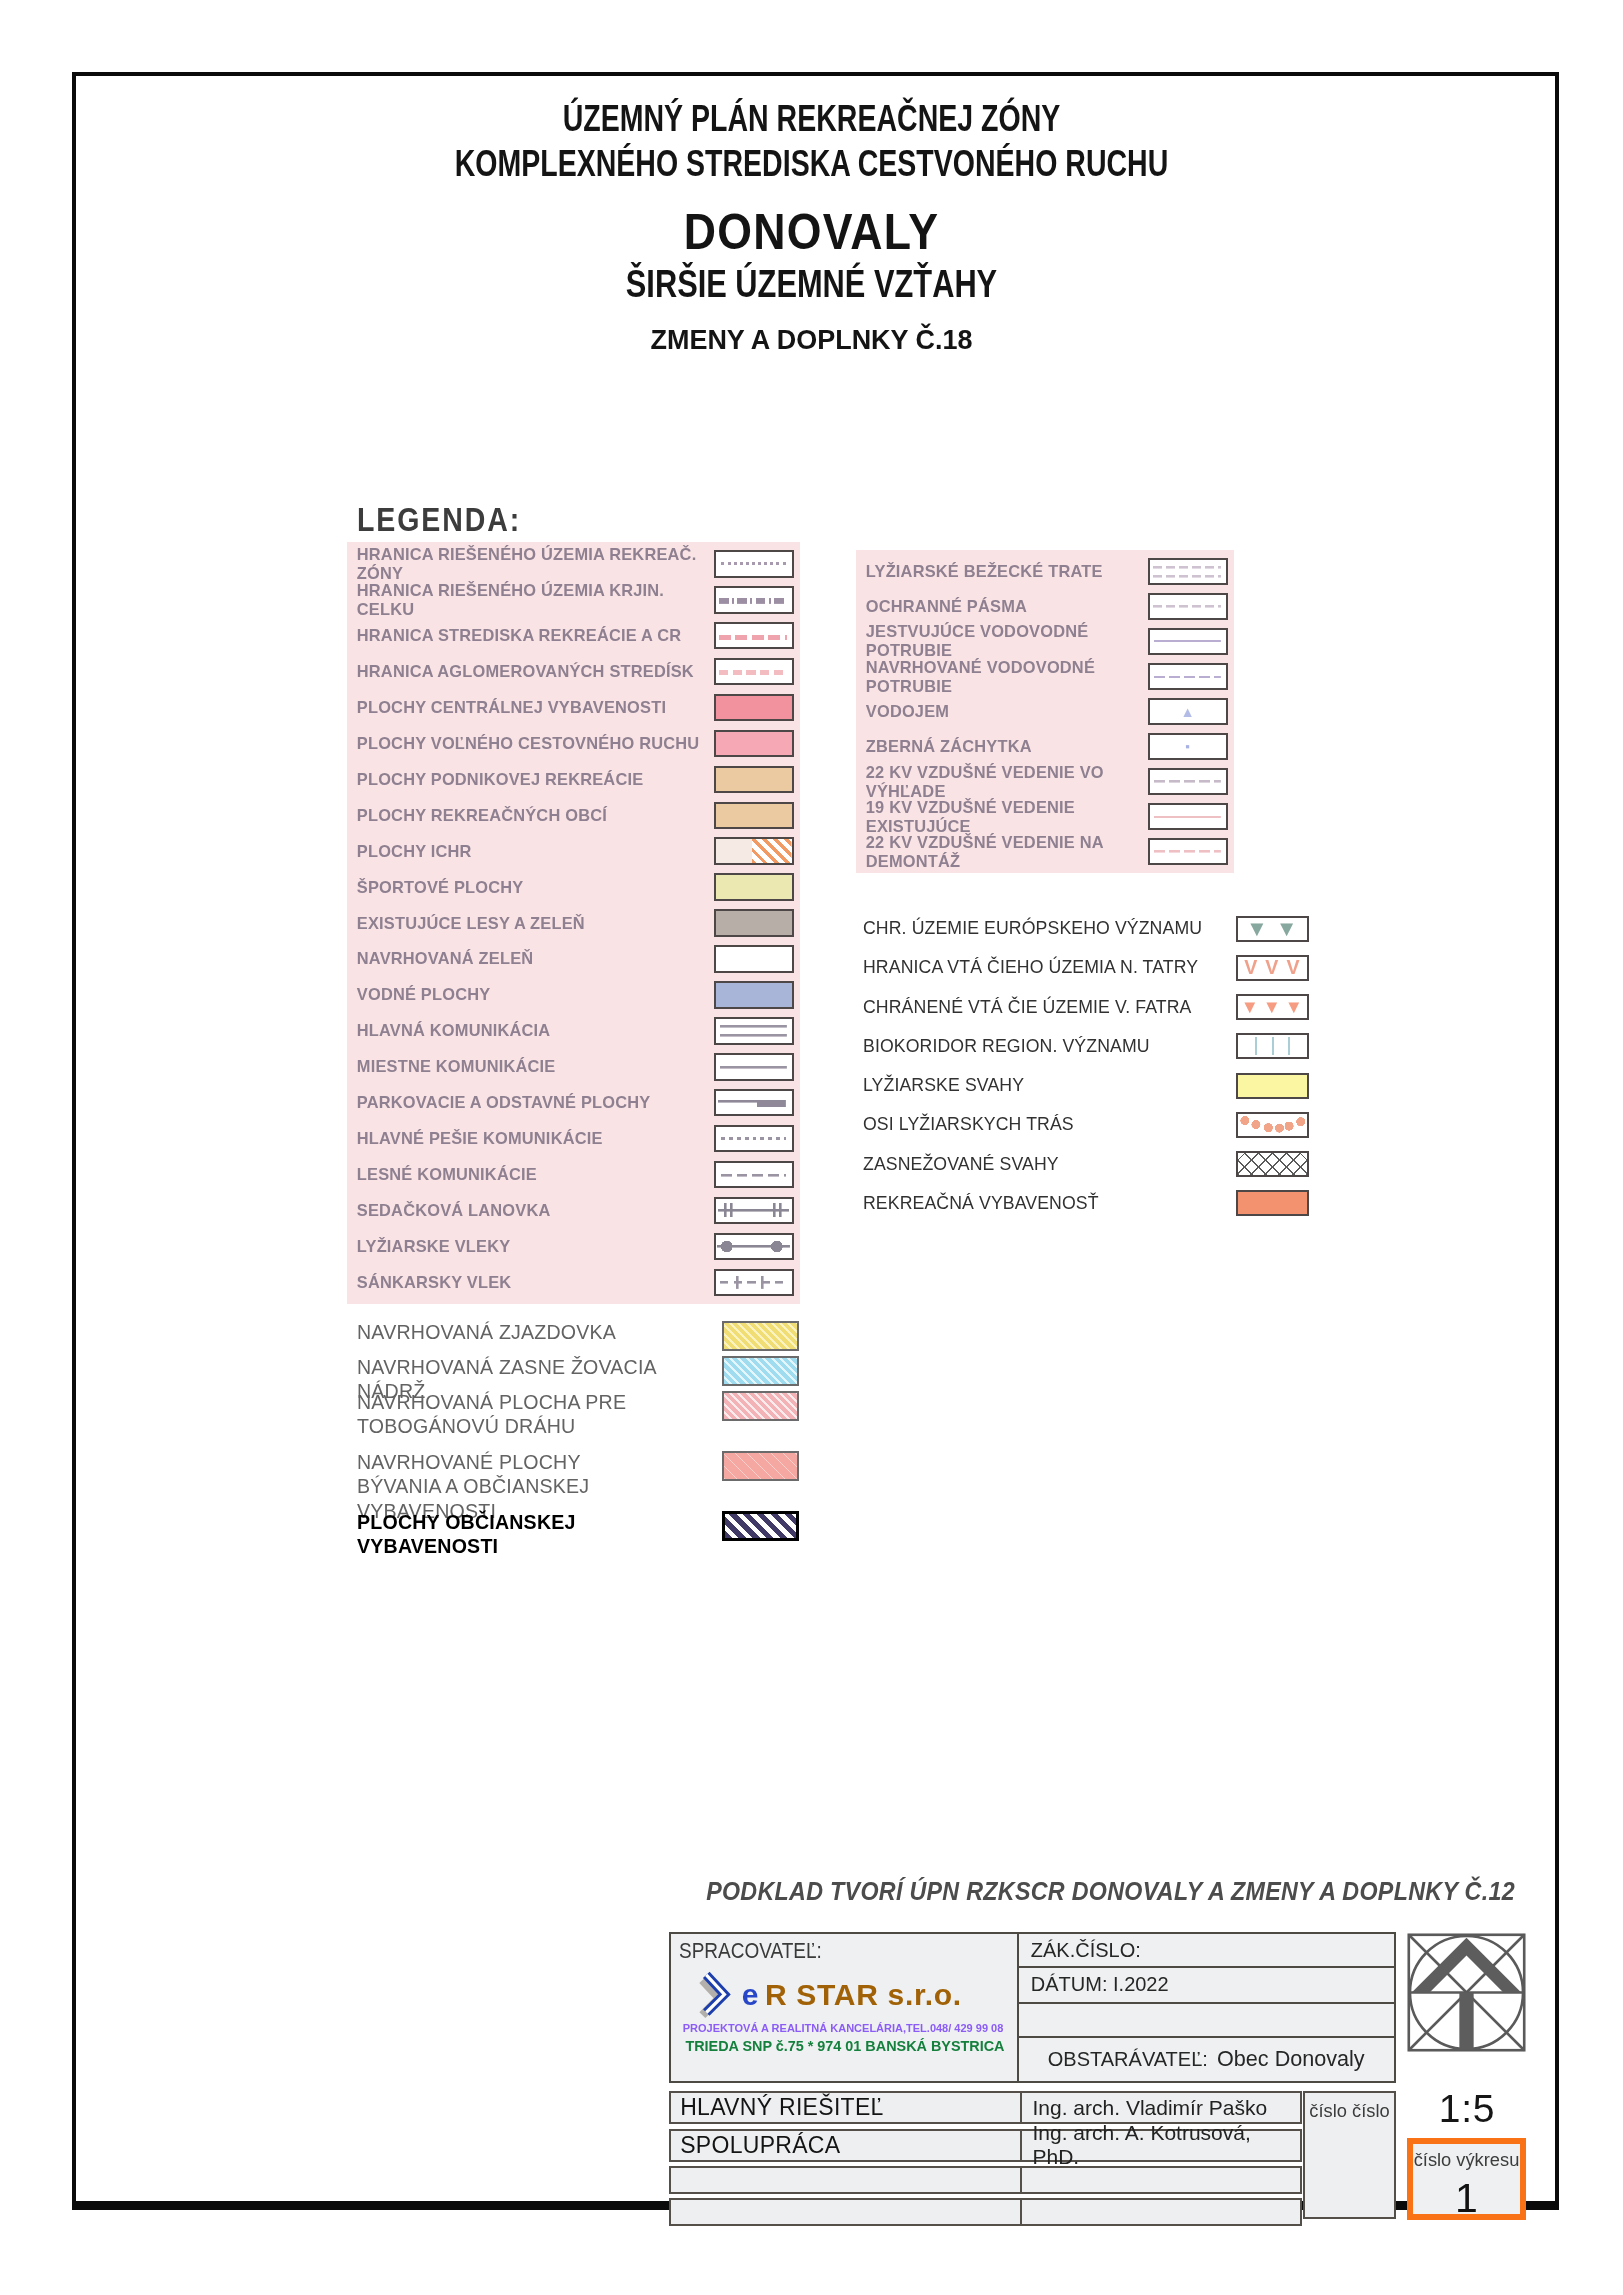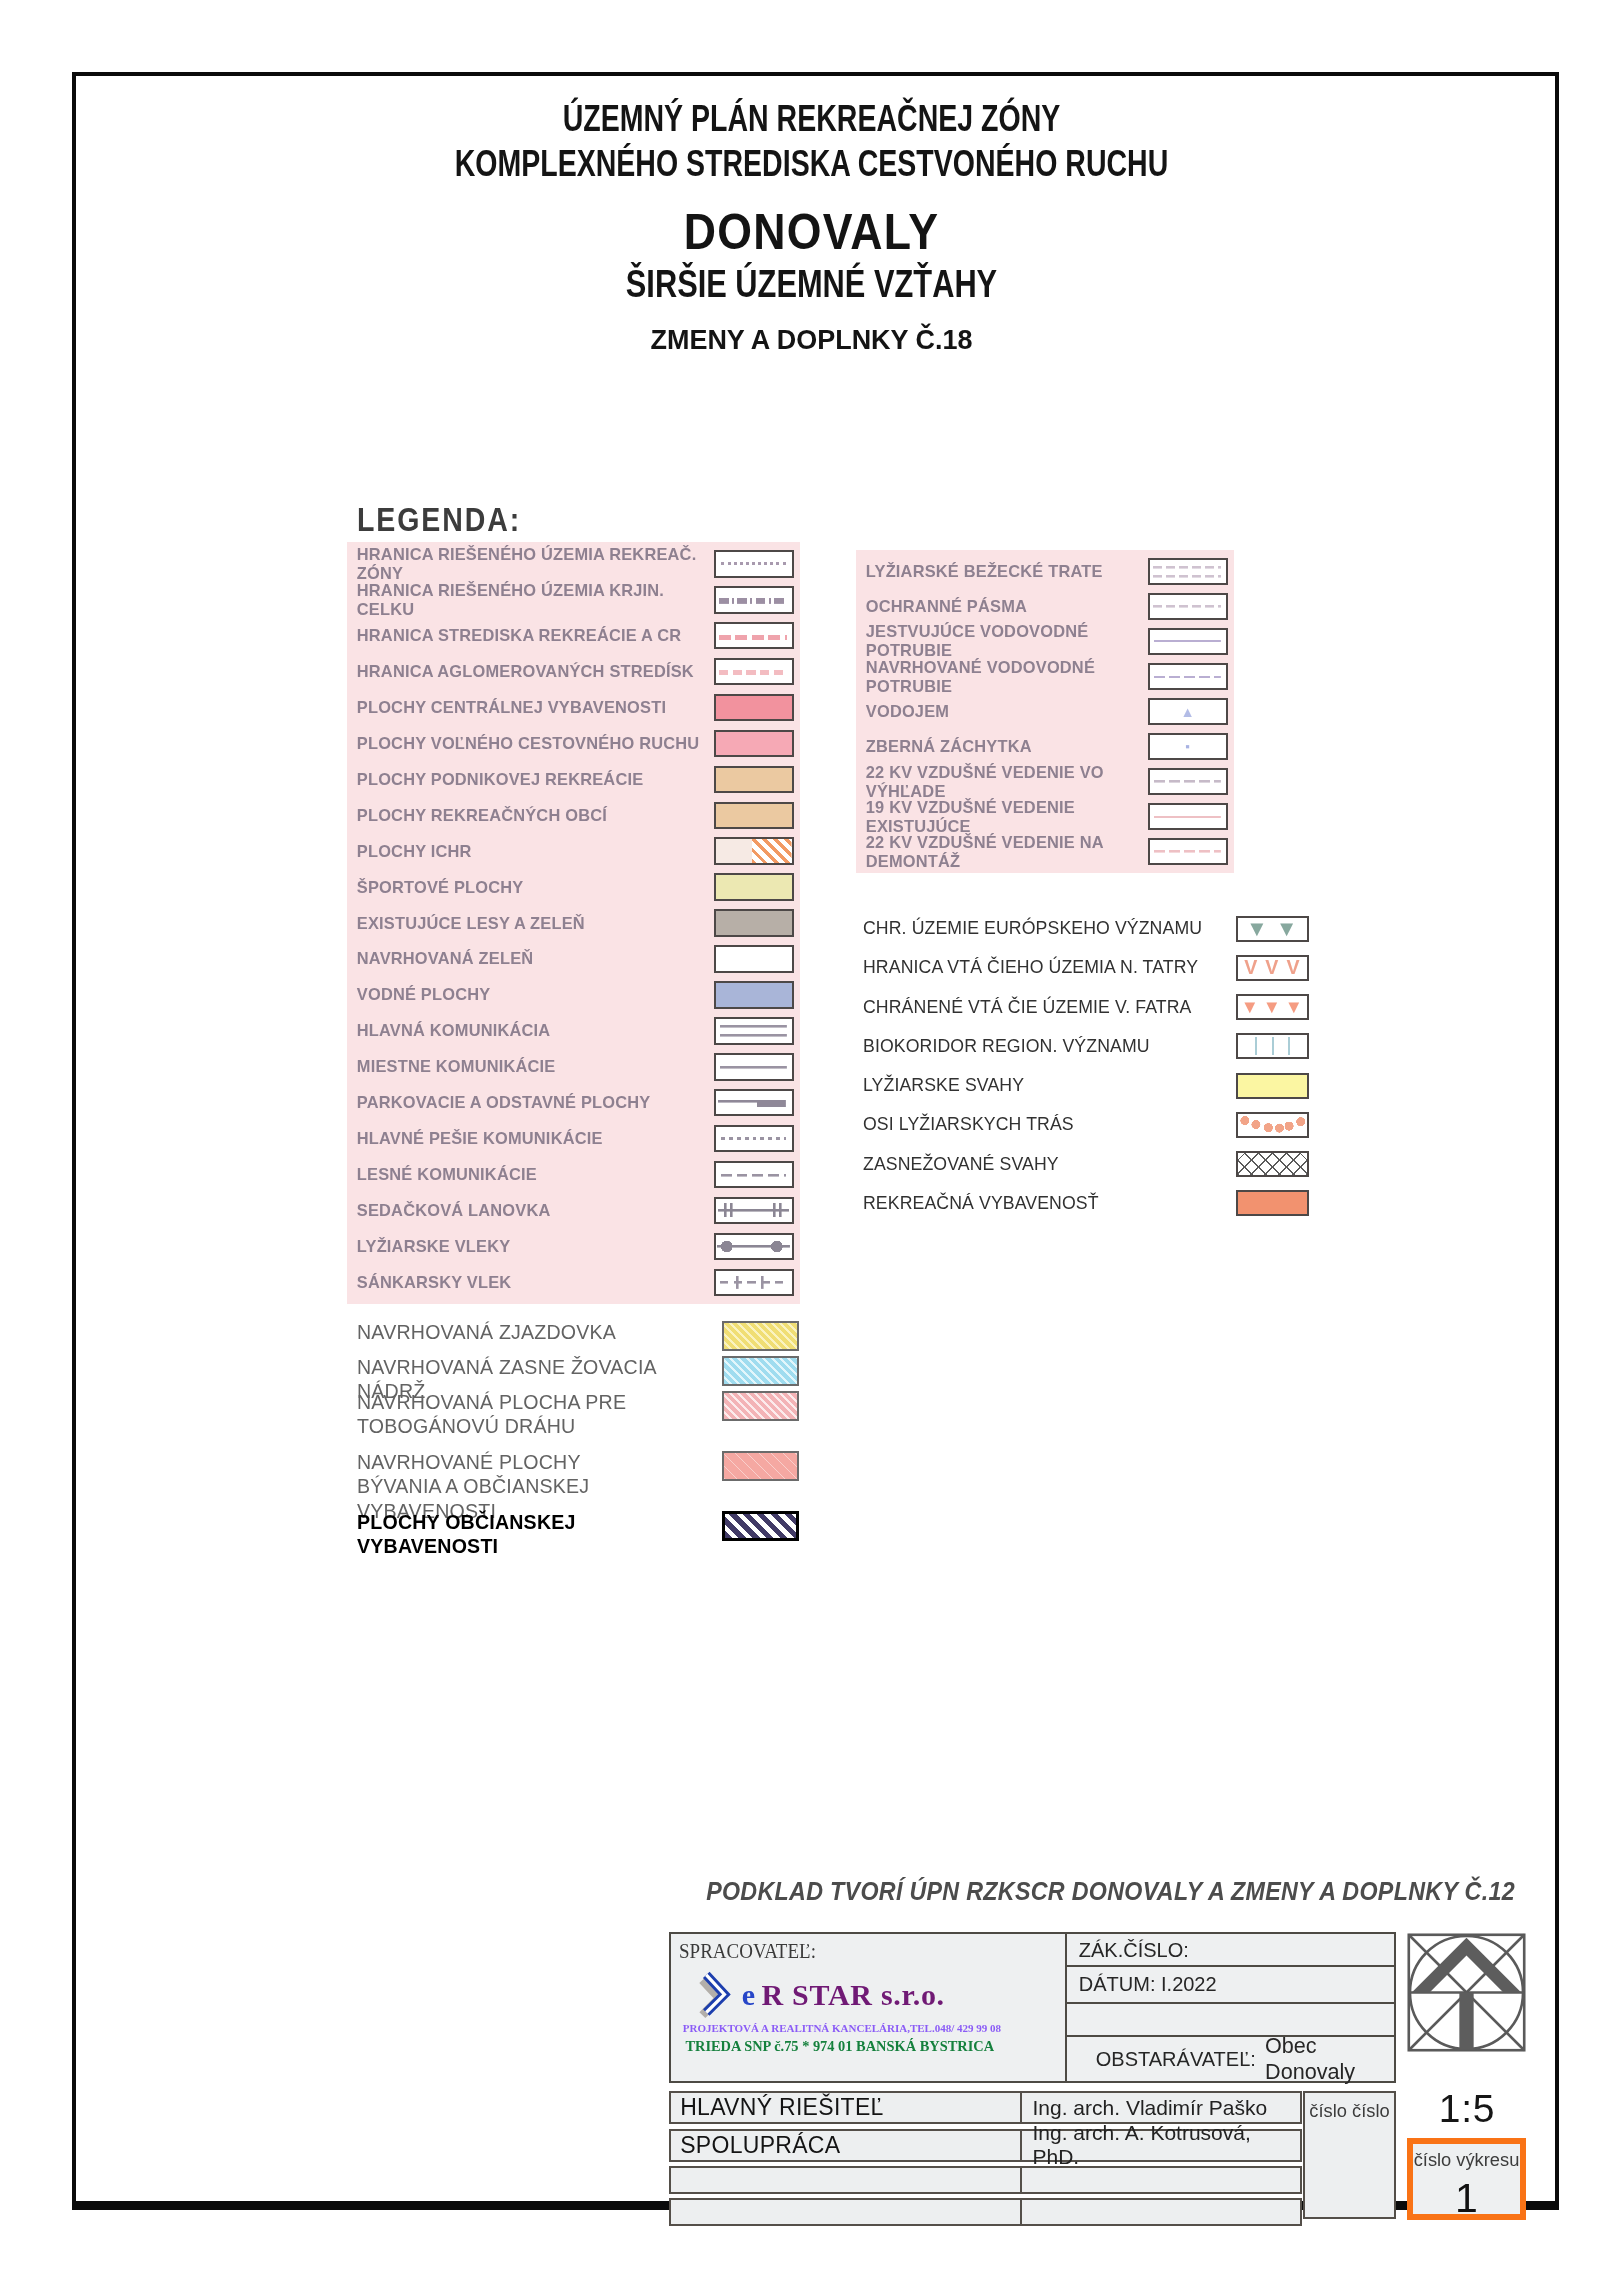--- a/index.html
+++ b/index.html
@@ -88,25 +88,25 @@
   .sym-hc{background:repeating-linear-gradient(45deg,#9fdcef 0 3.9px,#e2f6fb 3.9px 5.9px),#c9ecf7;}
   .sym-hp{background:repeating-linear-gradient(45deg,#f3b3b6 0 3.9px,#fcebec 3.9px 5.9px),#f8d6d8;}
   .sym-fs{background:repeating-linear-gradient(45deg,rgba(255,255,255,.45) 0 1.3px,transparent 1.3px 8.5px),#f5a8a2;}
   .sym-hn{background:repeating-linear-gradient(45deg,#413a66 0 5.2px,#fff 5.2px 9.8px);border:3.3px solid #000 !important;}
   
   .note{position:absolute;left:589px;top:1877px;width:940px;text-align:right;font-size:24px;
         font-style:italic;font-weight:600;color:#4c4c4c;letter-spacing:0.3px;transform:scale(.97,1.08);}
   
   .tb-upper{position:absolute;left:669px;top:1932px;width:727px;height:151px;box-sizing:border-box;
             border:2.6px solid #4d4a44;background:#eef0f1;display:flex;}
-  .tb-left{width:394px;box-sizing:border-box;padding:5.2px 3.9px 3.9px 7.9px;position:relative;font-family:Liberation Serif, serif;}
+  .tb-left{width:346px;box-sizing:border-box;padding:5.2px 3.9px 3.9px 7.9px;position:relative;}
   .tb-sprac-label{font-size:20px;color:#3a3a3a;font-weight:500;transform-origin:left;transform:scale(.95,1.1);}
   .logo-row{display:flex;align-items:center;gap:6.5px;margin:9.2px 0 1.3px 18.3px;}
   .logo-e{font-size:30px;font-weight:800;color:#2746c8;}
-  .logo-name{font-size:30px;font-weight:800;color:#701a75;letter-spacing:0.7px;}
+  .logo-name{font-size:30px;font-weight:800;color:#a16207;letter-spacing:0.7px;}
   .addr1{font-size:11px;color:#8b5cf6;font-weight:600;margin-left:3.9px;margin-top:3px;}
   .addr2{font-size:14.4px;color:#15803d;font-weight:600;margin-left:6.5px;margin-top:3.9px;}
   .tb-right{flex:1;border-left:2px solid #4d4a44;display:flex;flex-direction:column;}
   .tbr-row{box-sizing:border-box;border-bottom:2px solid #4d4a44;padding:5.2px 0 0 11.8px;
            font-size:20px;color:#262626;font-weight:500;}
   .tbr-row.r1{height:34px;}.tbr-row.r2{height:37px;}.tbr-row.r3{height:34px;}
   .tbr-row.r4{height:44px;border-bottom:none;display:flex;align-items:center;padding-top:0;gap:9.2px;margin-left:17px;}
   .obst-val{font-weight:400;font-size:21.6px;}
   .compass{position:absolute;left:1407px;top:1931px;width:119px;height:123px;background:#fff;}
   .tb-lower{position:absolute;left:669px;top:2091px;width:635px;}

